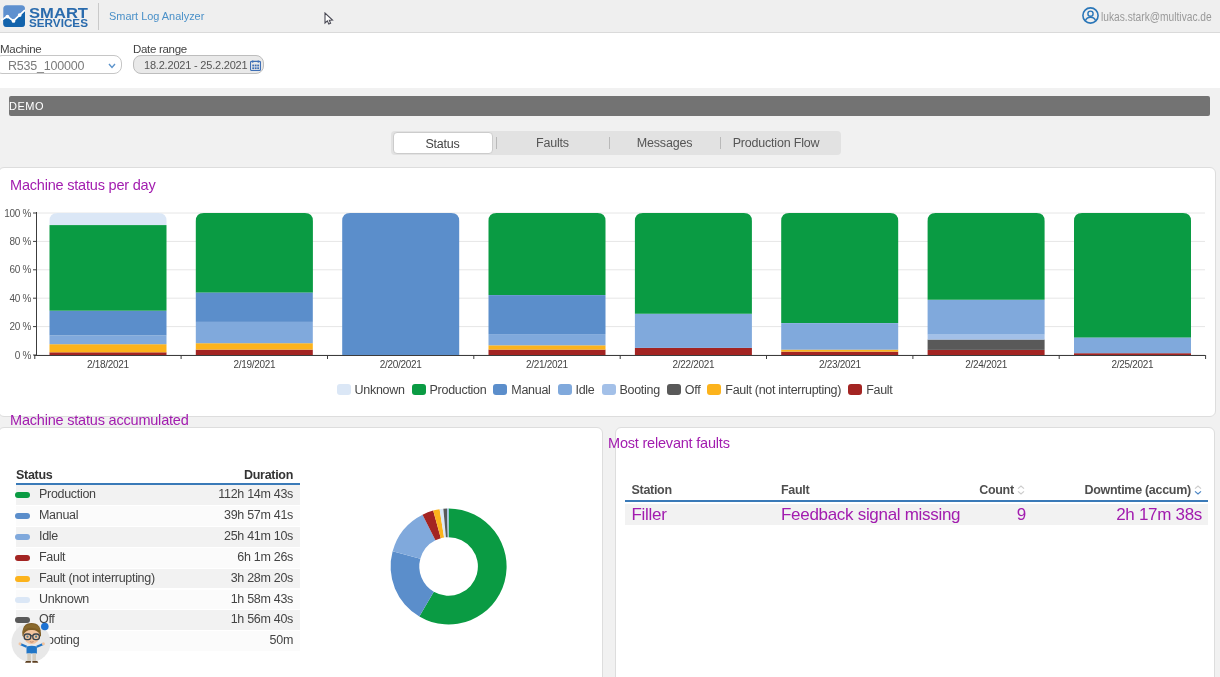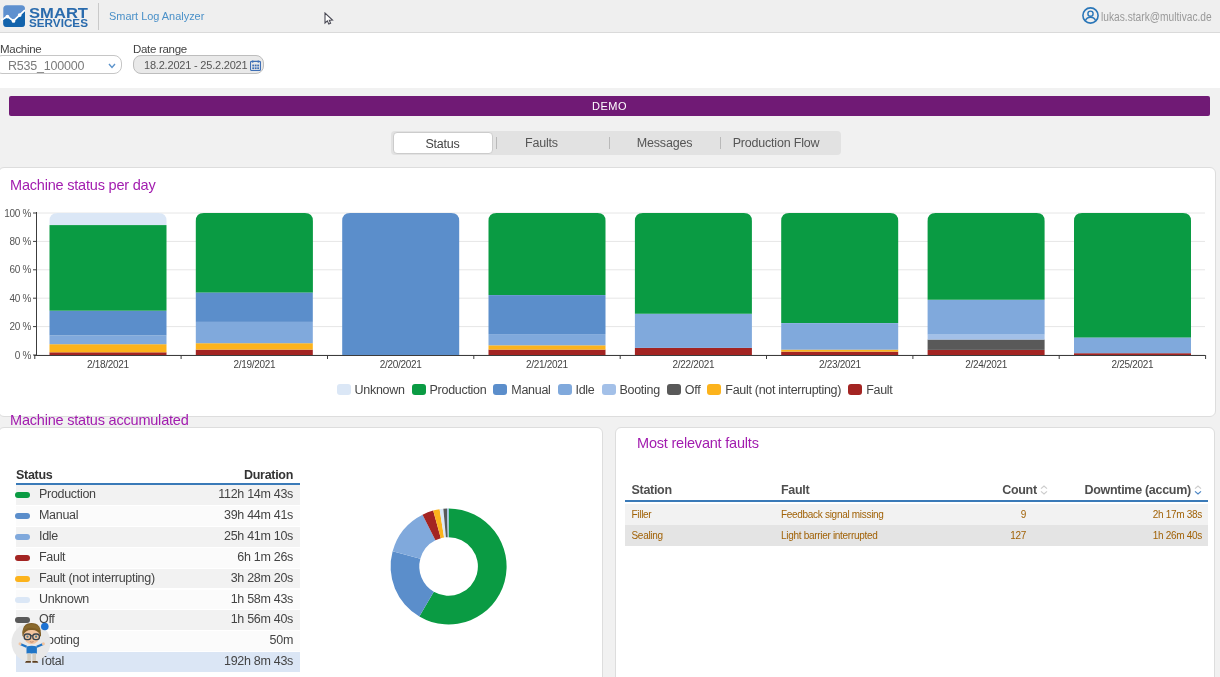--- a/index.html
+++ b/index.html
@@ -15,21 +15,21 @@
 
 #mlabel { position:absolute; left:0px; top:43px; font-size:11.5px; letter-spacing:-0.3px; color:#444; }
 #msel { position:absolute; left:-6px; top:55px; width:128px; height:19px; background:#fff; border:1px solid #c6c6c6; border-radius:8px; }
 #msel span { position:absolute; left:13px; top:2.5px; font-size:12.5px; letter-spacing:-0.2px; color:#7b7b7b; }
 #dlabel { position:absolute; left:133px; top:43px; font-size:11.5px; letter-spacing:-0.3px; color:#444; }
 #dsel { position:absolute; left:133px; top:55px; width:131px; height:19px; background:#e9e9e9; border:1px solid #bdbdbd; border-radius:8px; }
 #dsel span { position:absolute; left:10px; top:3px; font-size:11px; letter-spacing:-0.2px; color:#555; white-space:nowrap; }
 
 
 #band { position:absolute; left:0; top:88px; width:1220px; height:589px; background:#f1f1f1; }
-#demo { position:absolute; left:9px; top:96px; width:1201px; height:20px; background:#701a75; border-radius:2px; color:#fff; font-size:11px; text-align:center; line-height:20px; letter-spacing:0.5px; }
+#demo { position:absolute; left:9px; top:96px; width:1201px; height:20px; background:#737373; border-radius:2px; color:#fff; font-size:11px; line-height:20px; letter-spacing:0.5px; }
 #tabs { position:absolute; left:391px; top:131px; width:450px; height:24px; background:#e2e2e2; border-radius:4px; }
 .tab { position:absolute; top:0; height:24px; line-height:24px; text-align:center; font-size:12.5px; letter-spacing:-0.2px; color:#555; }
 #tab1 { left:1.5px; width:100px; background:#fff; border:1px solid #ccc; border-radius:4px; top:0.5px; height:22.5px; line-height:22px; color:#444; }
 .tsep { position:absolute; top:6px; width:1px; height:12px; background:#b9b9b9; }
 
 .card { position:absolute; background:#fff; border:1px solid #ddd; border-radius:6px; }
 #card1 { left:-2px; top:167px; width:1218px; height:250px; }
 #card2 { left:-2px; top:427px; width:605px; height:280px; }
 #card3 { left:615px; top:427px; width:600px; height:280px; }
 .ctitle { position:absolute; font-size:14.5px; letter-spacing:-0.2px; color:#a21caf; }
@@ -41,21 +41,21 @@
 
 
 .lrow { position:absolute; left:16px; width:284px; height:19.9px; line-height:19.9px; font-size:12.5px; letter-spacing:-0.3px; color:#444; }
 .pill { position:absolute; left:-1px; top:7px; width:15px; height:6px; border-radius:3px; }
 .lbl { position:absolute; left:23px; }
 .val { position:absolute; right:7px; }
 #lhead { position:absolute; left:16px; top:466px; width:284px; height:19px; line-height:19px; font-size:12.5px; letter-spacing:-0.3px; font-weight:bold; color:#333; border-bottom:2px solid #3a7ab8; }
 #lhead .val { right:7px; }
 
 
-.rrow { position:absolute; left:625px; width:583px; height:21px; line-height:21px; font-size:10px; letter-spacing:-0.3px; color:#a16207; }
+.rrow { position:absolute; left:625px; width:583px; height:21px; line-height:21px; font-size:17px; letter-spacing:-0.3px; color:#a21caf; }
 .c1 { position:absolute; left:6.5px; }
 .c2 { position:absolute; left:156px; }
 .c3 { position:absolute; right:182px; }
 .c4 { position:absolute; right:6px; }
 #rhead { position:absolute; left:625px; top:478.5px; width:583px; height:23px; line-height:23px; font-size:12.5px; letter-spacing:-0.3px; font-weight:bold; color:#4f4f4f; border-bottom:2px solid #3a7ab8; }
 .sort { display:inline-block; vertical-align:-1px; }
 </style></head>
 <body>
 <div id="page">
   <div id="hdr"></div>
@@ -107,21 +107,21 @@
       <rect x="2.5" y="8" width="2" height="2" fill="#3f6fb5"></rect>
         <rect x="5.2" y="8" width="2" height="2" fill="#3f6fb5"></rect>
         <rect x="7.9" y="8" width="2" height="2" fill="#3f6fb5"></rect>
     </svg>
   </div>
 
   <div id="band"></div>
   <div id="demo">DEMO</div>
   <div id="tabs">
     <div class="tab" id="tab1">Status</div>
-    <div class="tab" style="left:94px;width:113px">Faults</div>
+    <div class="tab" style="left:105px;width:113px">Faults</div>
     <div class="tab" style="left:218px;width:111px">Messages</div>
     <div class="tab" style="left:329px;width:112px">Production Flow</div>
     <div class="tsep" style="left:105px"></div>
     <div class="tsep" style="left:218px"></div>
     <div class="tsep" style="left:329px"></div>
   </div>
 
   <div class="card" id="card1"></div>
   <div class="ctitle" style="left:10px;top:177px">Machine status per day</div>
   <svg id="chartsvg" width="1220" height="677" viewBox="0 0 1220 677" font-family="&quot;Liberation Sans&quot;,sans-serif">
@@ -203,35 +203,35 @@
 <path d="M448.60 508.50 A58.0 58.0 0 1 1 419.34 616.58 L433.82 591.80 A29.3 29.3 0 1 0 448.60 537.20 Z" fill="#0a9b43"></path>
 <path d="M419.34 616.58 A58.0 58.0 0 0 1 392.62 551.32 L420.32 558.83 A29.3 29.3 0 0 0 433.82 591.80 Z" fill="#5b8ecb"></path>
 <path d="M392.62 551.32 A58.0 58.0 0 0 1 422.54 514.69 L435.43 540.32 A29.3 29.3 0 0 0 420.32 558.83 Z" fill="#80a9dc"></path>
 <path d="M422.54 514.69 A58.0 58.0 0 0 1 433.18 510.59 L440.81 538.25 A29.3 29.3 0 0 0 435.43 540.32 Z" fill="#a32422"></path>
 <path d="M433.18 510.59 A58.0 58.0 0 0 1 439.62 509.20 L444.06 537.55 A29.3 29.3 0 0 0 440.81 538.25 Z" fill="#fcb31c"></path>
 <path d="M439.62 509.20 A58.0 58.0 0 0 1 443.34 508.74 L445.94 537.32 A29.3 29.3 0 0 0 444.06 537.55 Z" fill="#dbe7f6"></path>
 <path d="M443.34 508.74 A58.0 58.0 0 0 1 447.02 508.52 L447.80 537.21 A29.3 29.3 0 0 0 445.94 537.32 Z" fill="#595959"></path>
 <path d="M447.02 508.52 A58.0 58.0 0 0 1 448.60 508.50 L448.60 537.20 A29.3 29.3 0 0 0 447.80 537.21 Z" fill="#a3c0e8"></path>
   </svg>
   <div class="ctitle" style="left:10px;top:412px">Machine status accumulated</div>
-  <div class="ctitle" style="left:637px;top:435px">Most relevant faults</div>
+  <div class="ctitle" style="left:608px;top:435px">Most relevant faults</div>
 
   <div id="lhead">
       <span style="position:absolute;left:0">Status</span>
       <span class="val">Duration</span>
     </div>
 <div class="lrow" style="top:485.0px;background:#f2f2f2">
       <span class="pill" style="background:#0a9b43"></span>
       <span class="lbl">Production</span>
       <span class="val">112h 14m 43s</span>
     </div>
 <div class="lrow" style="top:505.9px;background:#fbfbfb">
       <span class="pill" style="background:#5b8ecb"></span>
       <span class="lbl">Manual</span>
-      <span class="val">39h 44m 41s</span>
+      <span class="val">39h 57m 41s</span>
     </div>
 <div class="lrow" style="top:526.8px;background:#f2f2f2">
       <span class="pill" style="background:#80a9dc"></span>
       <span class="lbl">Idle</span>
       <span class="val">25h 41m 10s</span>
     </div>
 <div class="lrow" style="top:547.7px;background:#fbfbfb">
       <span class="pill" style="background:#a32422"></span>
       <span class="lbl">Fault</span>
       <span class="val">6h 1m 26s</span>
@@ -249,48 +249,38 @@
 <div class="lrow" style="top:610.4px;background:#f2f2f2">
       <span class="pill" style="background:#595959"></span>
       <span class="lbl">Off</span>
       <span class="val">1h 56m 40s</span>
     </div>
 <div class="lrow" style="top:631.3px;background:#fbfbfb">
       <span class="pill" style="background:#a3c0e8"></span>
       <span class="lbl">Booting</span>
       <span class="val">50m</span>
     </div>
-<div class="lrow" style="top:652.2px;background:#dbe6f5">
-      <span class="lbl">Total</span>
-      <span class="val">192h 8m 43s</span>
-    </div>
 
   <div id="rhead">
       <span class="c1">Station</span>
       <span class="c2">Fault</span>
-      <span class="c3" style="right:160px">Count <svg class="sort" width="8" height="10" viewBox="0 0 8 10">
+      <span class="c3" style="right:183px">Count <svg class="sort" width="8" height="10" viewBox="0 0 8 10">
           <path d="M1 3.6 L4 1 L7 3.6" stroke="#ccc" stroke-width="1.2" fill="none"></path>
           <path d="M1 6.4 L4 9 L7 6.4" stroke="#ccc" stroke-width="1.2" fill="none"></path>
         </svg></span>
       <span class="c4">Downtime (accum) <svg class="sort" width="8" height="10" viewBox="0 0 8 10">
           <path d="M1 3.6 L4 1 L7 3.6" stroke="#ccc" stroke-width="1.2" fill="none"></path>
           <path d="M1 6.4 L4 9 L7 6.4" stroke="#4a84c4" stroke-width="1.2" fill="none"></path>
         </svg></span>
     </div>
 <div class="rrow" style="top:503.5px;background:#f2f2f2">
       <span class="c1">Filler</span>
       <span class="c2">Feedback signal missing</span>
       <span class="c3">9</span>
       <span class="c4">2h 17m 38s</span>
-    </div>
-<div class="rrow" style="top:524.5px;background:#e4e4e4">
-      <span class="c1">Sealing</span>
-      <span class="c2">Light barrier interrupted</span>
-      <span class="c3">127</span>
-      <span class="c4">1h 26m 40s</span>
     </div>
 
   <svg class="abs" style="left:8px;top:619px" width="48" height="48" viewBox="0 0 48 48">
     <circle cx="23" cy="23.5" r="19.5" fill="#e8e8e8"></circle>
     <g>
       <path d="M14.5 17 Q13.5 4 23.5 4 Q33.5 4 33 17 L31.5 18 L15.8 18 Z" fill="#7e5d26"></path>
       <ellipse cx="23.7" cy="16.5" rx="8.2" ry="8.6" fill="#f2c49f"></ellipse>
       <path d="M15.5 15.5 Q15.5 6 23.7 6 Q32 6 32 15.5 Q29 10.5 23.7 11 Q18 10.5 15.5 15.5 Z" fill="#7e5d26"></path>
       <path d="M14.5 16 Q14 6 23.5 5 Q31 5 32.5 12 Q26 7.5 20 9 Q15.5 10.5 14.5 16 Z" fill="#8a6a2e"></path>
       <rect x="16.2" y="15" width="6.6" height="5.6" rx="2.6" fill="none" stroke="#39434e" stroke-width="1.3"></rect>

